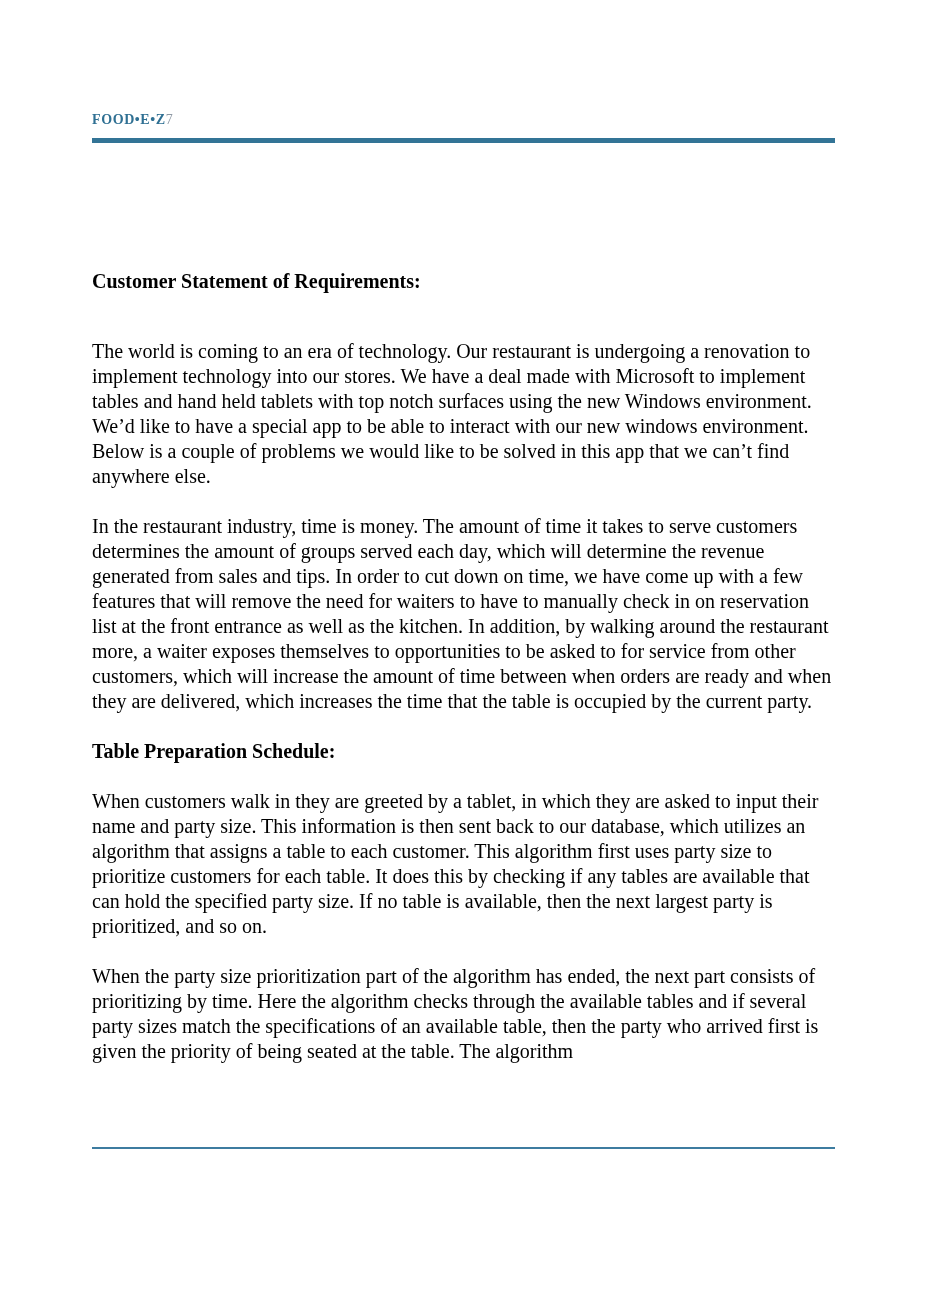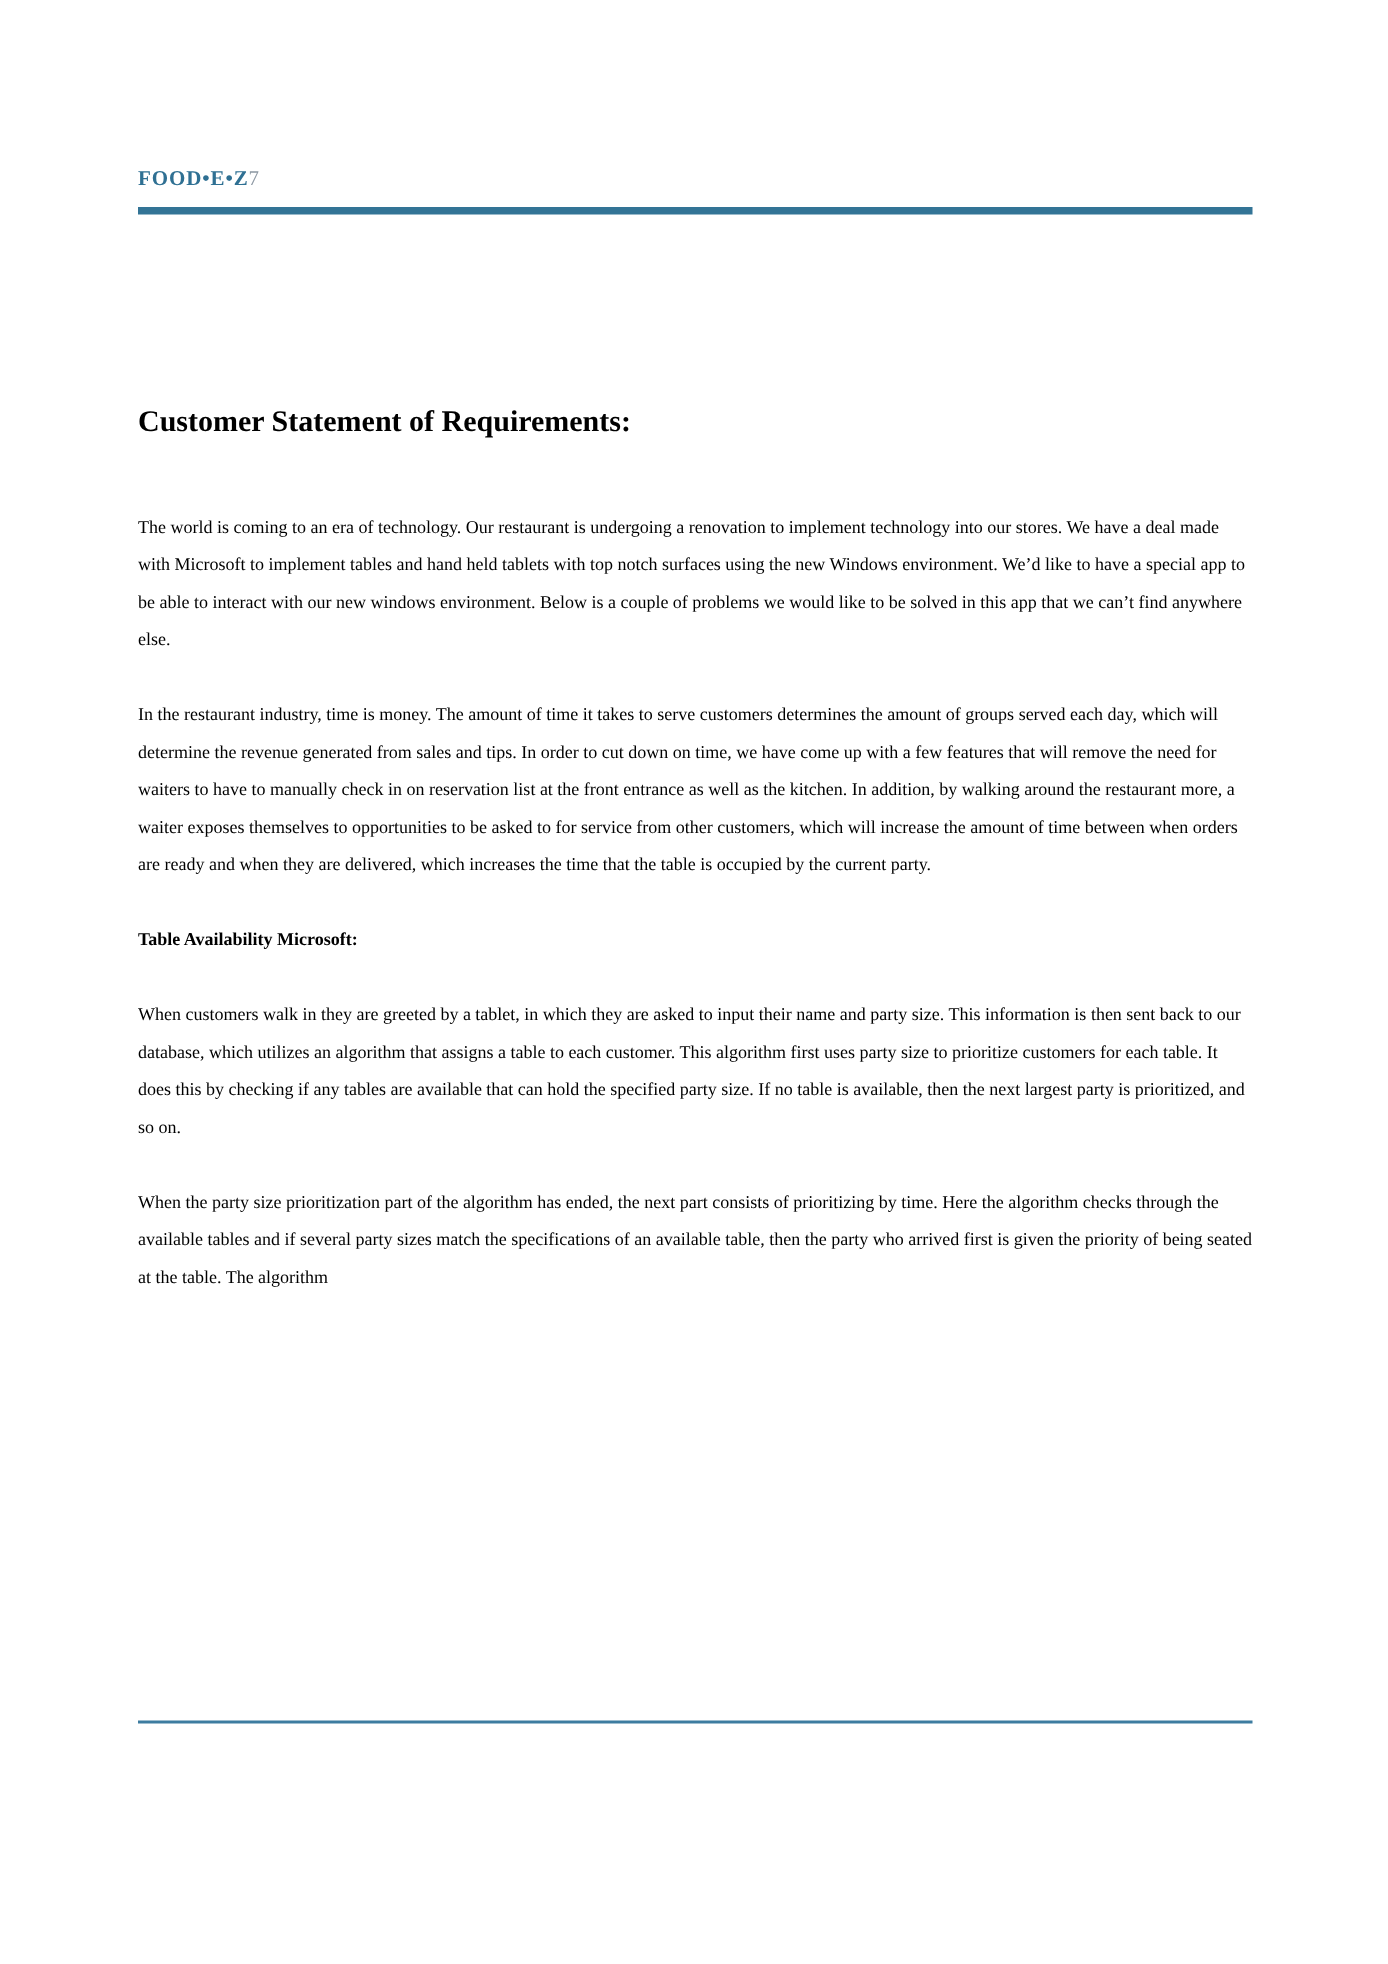--- a/index.html
+++ b/index.html
@@ -46,21 +46,21 @@
     top: 247px;
     margin-top: 20px;
   }
   .doc-title {
     font-size: 20px;
     font-weight: bold;
     line-height: 28px;
     margin: 0 0 44px 0;
   }
   .block {
-    font-size: 12px;
+    font-size: 20px;
     line-height: 25px;
     margin: 0 0 25px 0;
     text-align: left;
   }
   .block.heading { font-weight: bold; }
   .footer-rule {
     position: absolute;
     left: 92px;
     right: 90px;
     top: 1147px;
@@ -79,20 +79,20 @@
       <span class="page-number">7</span>
     </div>
     <div class="header-rule"></div>
   </div>
 
   <div class="main">
     <h1 class="doc-title">Customer Statement of Requirements:</h1>
 
     <p class="block paragraph">The world is coming to an era of technology. Our restaurant is undergoing a renovation to implement technology into our stores. We have a deal made with Microsoft to implement tables and hand held tablets with top notch surfaces using the new Windows environment. We’d like to have a special app to be able to interact with our new windows environment. Below is a couple of problems we would like to be solved in this app that we can’t find anywhere else.</p>
     <p class="block paragraph">In the restaurant industry, time is money. The amount of time it takes to serve customers determines the amount of groups served each day, which will determine the revenue generated from sales and tips. In order to cut down on time, we have come up with a few features that will remove the need for waiters to have to manually check in on reservation list at the front entrance as well as the kitchen. In addition, by walking around the restaurant more, a waiter exposes themselves to opportunities to be asked to for service from other customers, which will increase the amount of time between when orders are ready and when they are delivered, which increases the time that the table is occupied by the current party.</p>
-    <p class="block heading">Table Availability Microsoft:</p>
+    <p class="block heading">Table Preparation Schedule:</p>
     <p class="block paragraph">When customers walk in they are greeted by a tablet, in which they are asked to input their name and party size. This information is then sent back to our database, which utilizes an algorithm that assigns a table to each customer. This algorithm first uses party size to prioritize customers for each table. It does this by checking if any tables are available that can hold the specified party size. If no table is available, then the next largest party is prioritized, and so on.</p>
     <p class="block paragraph">When the party size prioritization part of the algorithm has ended, the next part consists of prioritizing by time. Here the algorithm checks through the available tables and if several party sizes match the specifications of an available table, then the party who arrived first is given the priority of being seated at the table. The algorithm</p>
   </div>
 
   <div class="footer-rule"></div>
 
 </div>
 
 </body></html>

